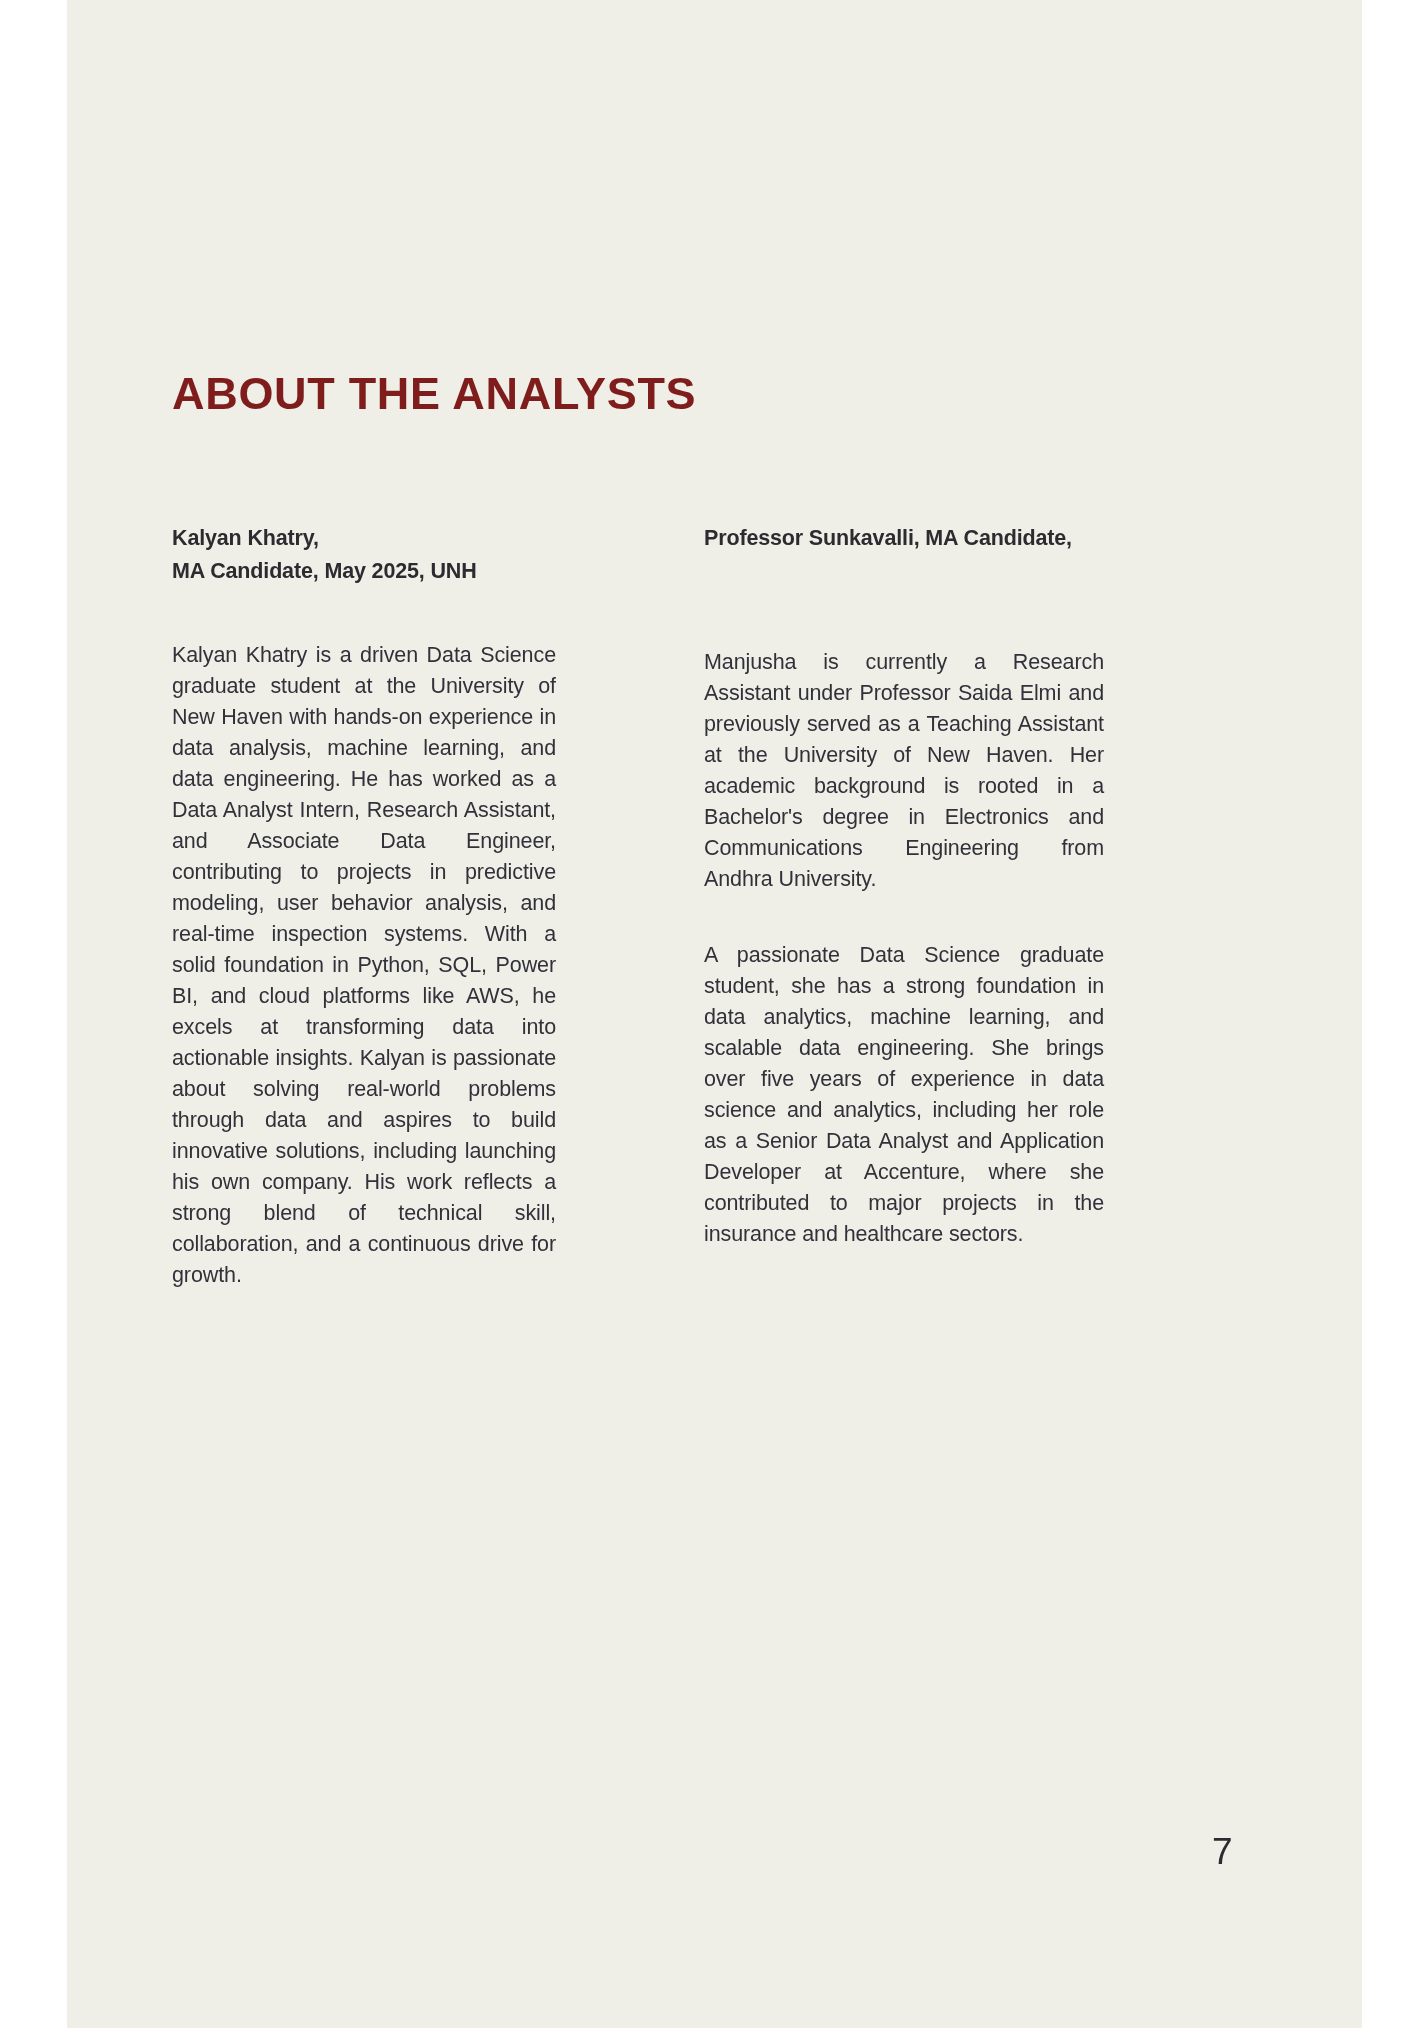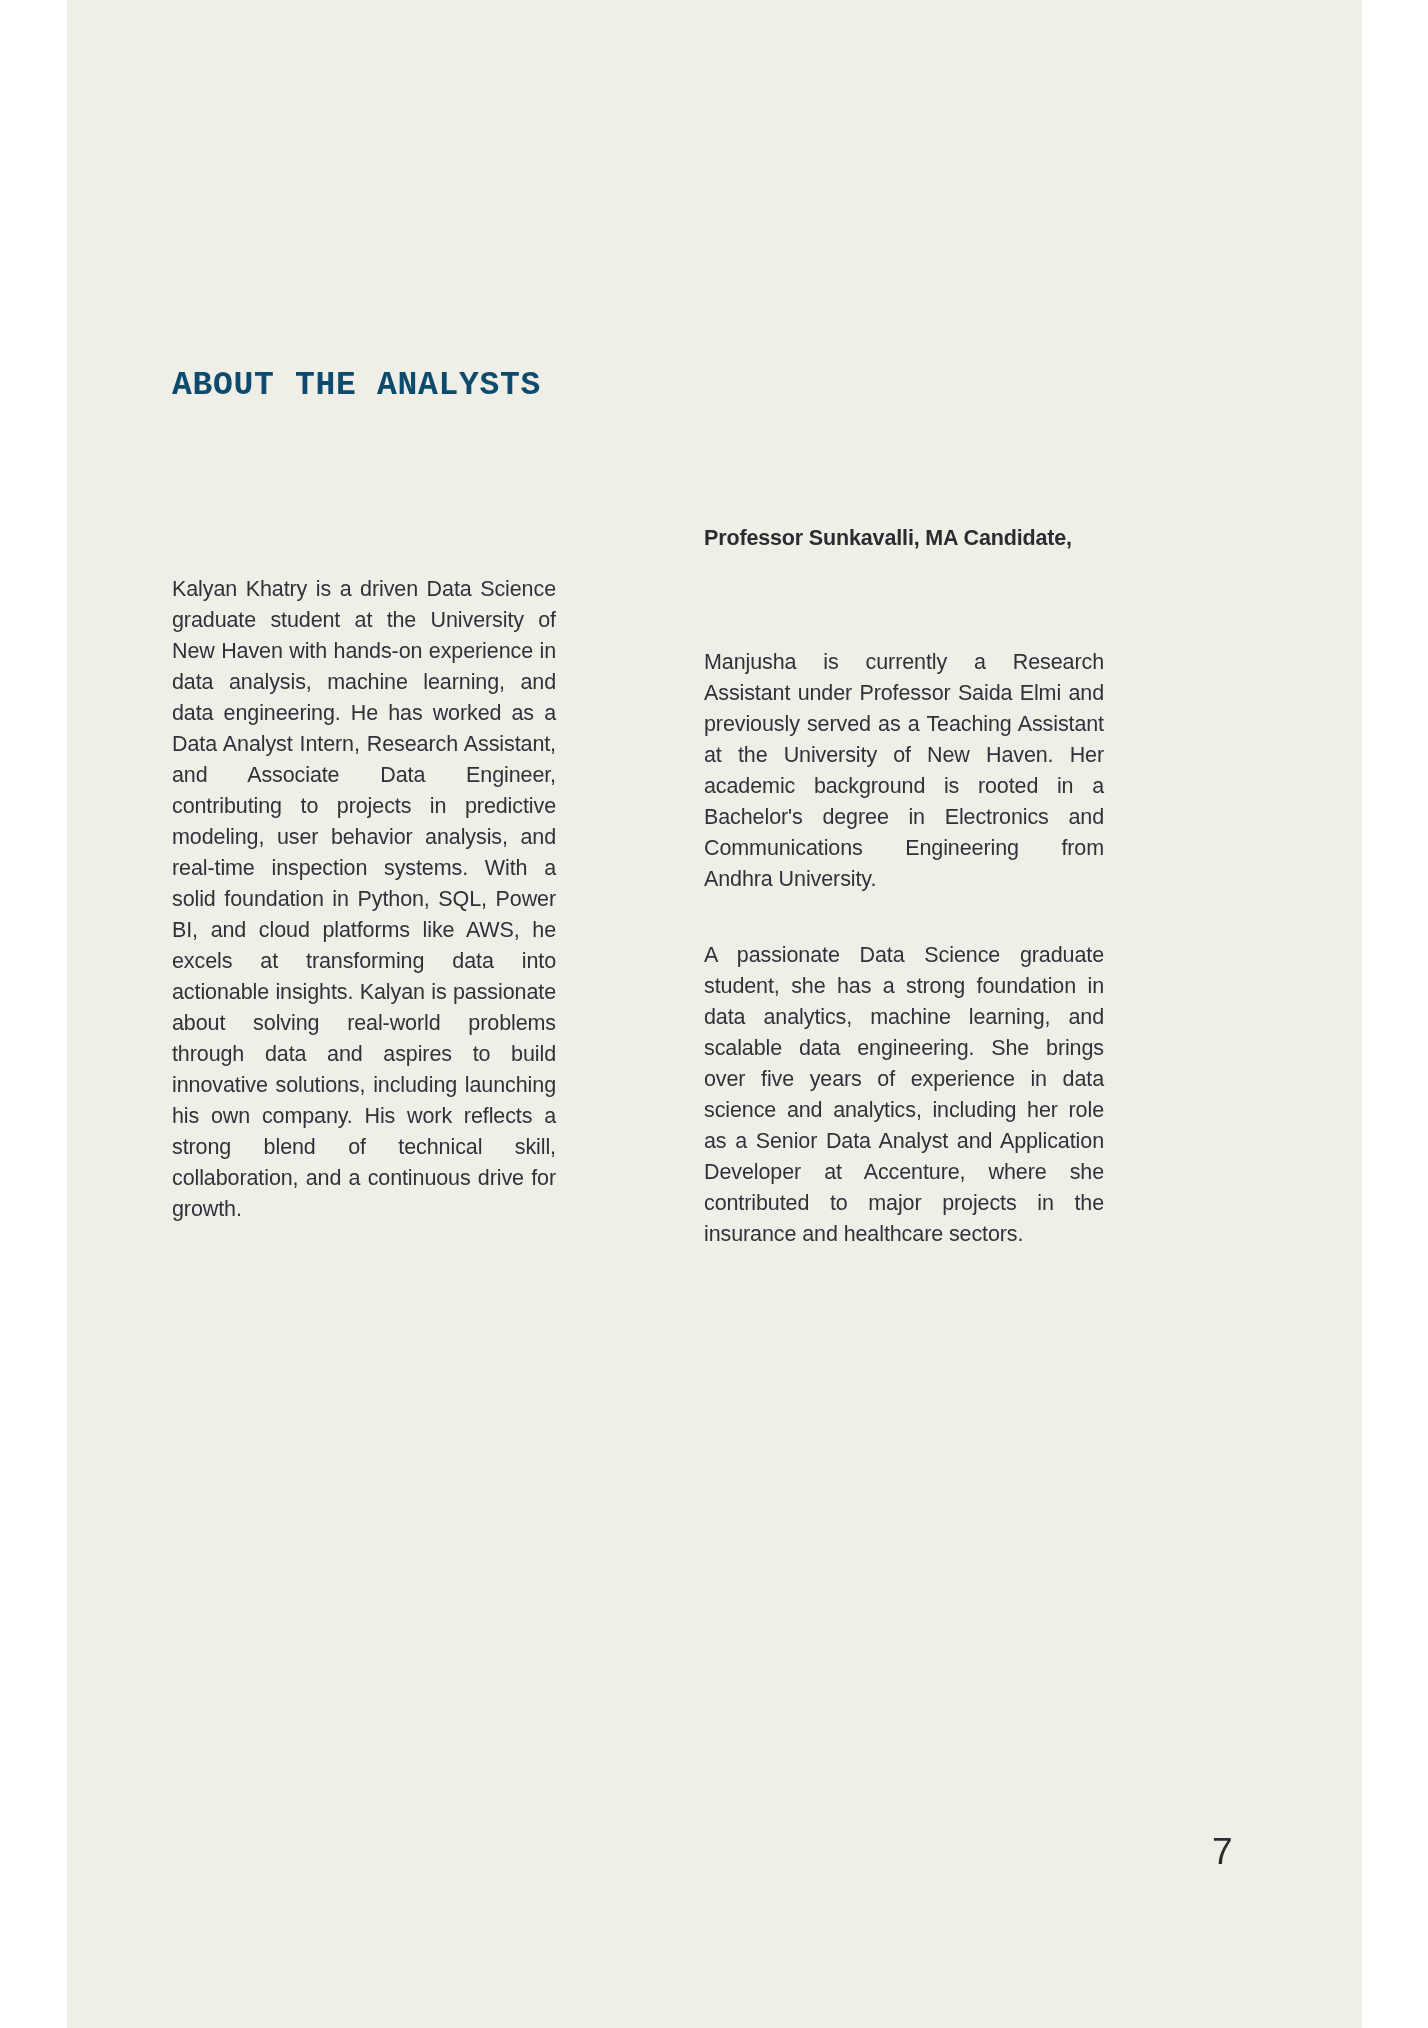--- a/index.html
+++ b/index.html
@@ -29,25 +29,25 @@
     left: 105px;   
     top: 0;
     width: 1098px;
     height: 2028px;
   }
 
   #page-title {
     position: absolute;
     left: 0px;
     top: 338px;
-    font-family: Liberation Mono, monospace;
-    font-size: 33px;
+    font-family: Liberation Sans, sans-serif;
+    font-size: 45px;
     line-height: 52px;
     letter-spacing: 0.7px;
-    color: #0c4a6e;
+    color: #7f1d1d;
     white-space: nowrap;
   }
 
   .column {
     position: absolute;
     top: 522px;
   }
   #col-left  { left: 0px;   width: 384px; }
   #col-right { left: 532px; width: 400px; }
 
@@ -90,20 +90,24 @@
 </style>
 </head>
 <body>
 
 <div id="page-sheet">
   <div id="content">
 
     <h1 id="page-title">ABOUT THE ANALYSTS</h1>
 
     <div class="column" id="col-left">
+      <div class="analyst-heading">
+        <span class="hl">Kalyan Khatry,</span>
+        <span class="hl">MA Candidate, May 2025, UNH</span>
+      </div>
       <div class="bio-block">
         <p class="bio">Kalyan Khatry is a driven Data Science graduate student at the University of New Haven with hands-on experience in data analysis, machine learning, and data engineering. He has worked as a Data Analyst Intern, Research Assistant, and Associate Data Engineer, contributing to projects in predictive modeling, user behavior analysis, and real-time inspection systems. With a solid foundation in Python, SQL, Power BI, and cloud platforms like AWS, he excels at transforming data into actionable insights. Kalyan is passionate about solving real-world problems through data and aspires to build innovative solutions, including launching his own company. His work reflects a strong blend of technical skill, collaboration, and a continuous drive for growth.</p>
       </div>
     </div>
 
     <div class="column" id="col-right">
       <div class="analyst-heading">
         <span class="hl">Professor Sunkavalli, MA Candidate,</span>
       </div>
       <div class="bio-block">

